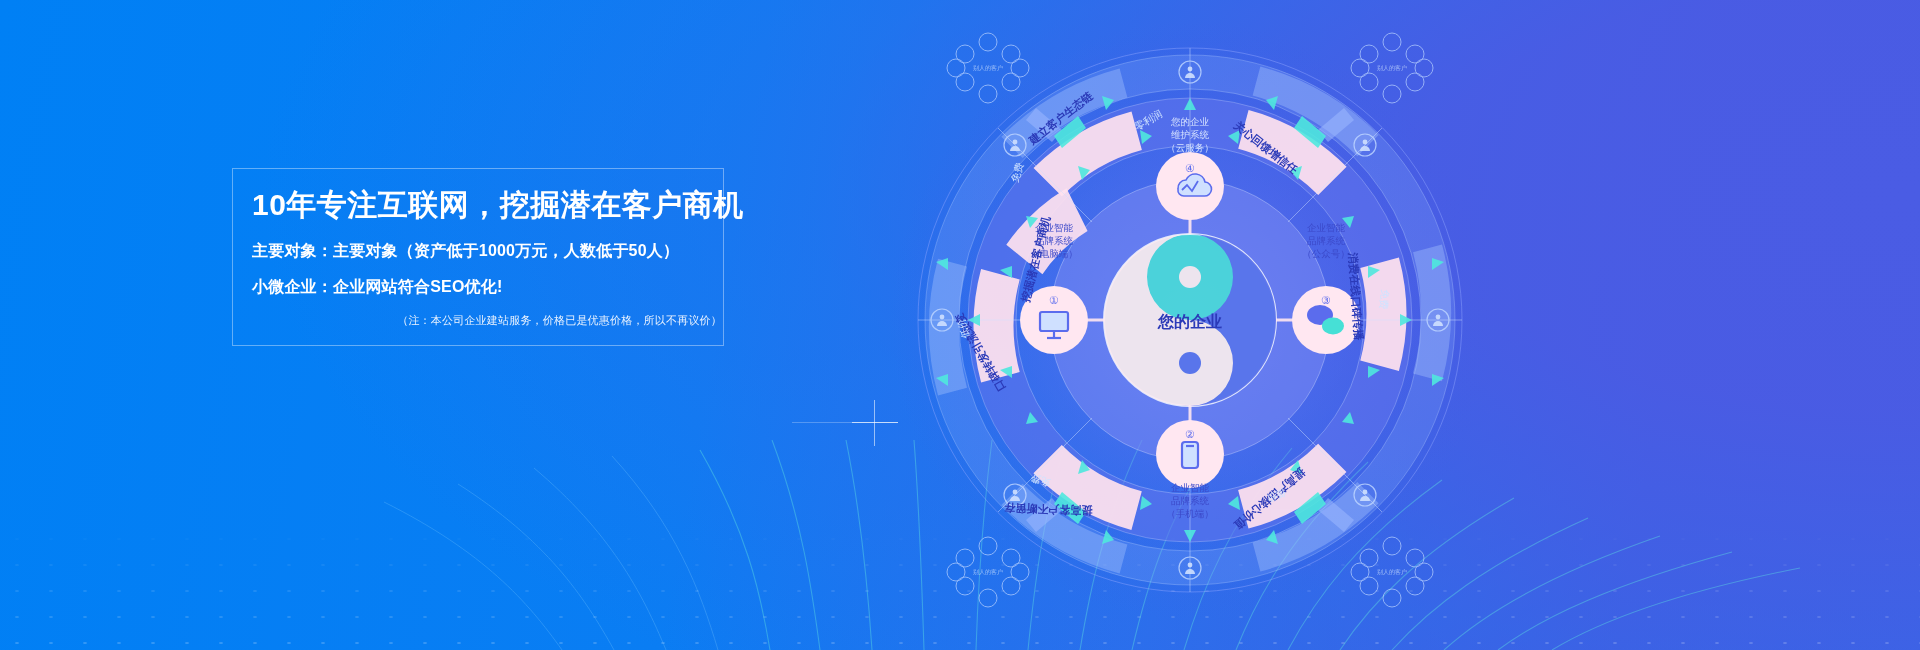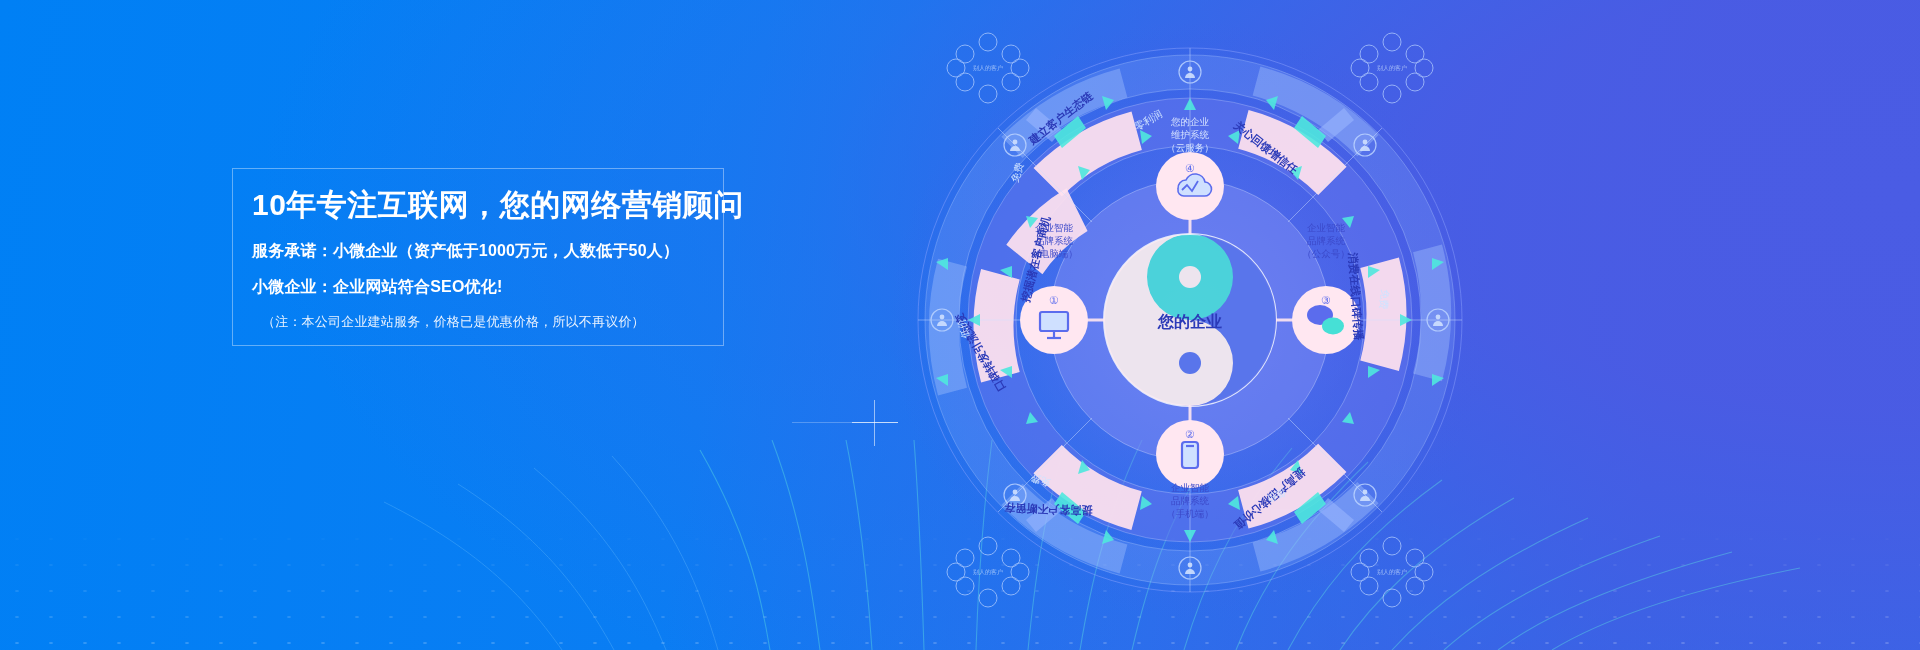--- a/index.html
+++ b/index.html
@@ -30,22 +30,22 @@
   .copy-inner{position:absolute;left:252px;top:186px;width:470px;}
   .headline{
     color:#ffffff;font-size:30px;font-weight:bold;line-height:1.25;
     letter-spacing:.5px;margin:0 0 16px 0;white-space:nowrap;
   }
   .sub{
     color:#ffffff;font-size:16px;font-weight:bold;line-height:1.35;
     margin:0 0 15px 0;white-space:nowrap;letter-spacing:.2px;
   }
   .note{
-    color:#eaf3ff;font-size:13px;font-weight:normal;line-height:1.4;
-    margin:4px 0 0 10px;white-space:nowrap;letter-spacing:.2px;
+    color:#eaf3ff;font-size:11px;font-weight:normal;line-height:1.4;
+    margin:4px 0 0 10px;white-space:nowrap;letter-spacing:.2px;text-align:right;
   }
   .plus-mark{position:absolute;left:852px;top:400px;width:46px;height:46px;}
   .plus-mark .v{position:absolute;left:22px;top:0;width:1px;height:46px;background:rgba(255,255,255,.55);}
   .plus-mark .h{position:absolute;left:0;top:22px;width:46px;height:1px;background:rgba(255,255,255,.75);}
   .plus-mark .hl{position:absolute;left:-60px;top:22px;width:60px;height:1px;background:rgba(255,255,255,.25);}
   
   .graphic{position:absolute;left:840px;top:-10px;width:700px;height:660px;}
   .graphic svg{display:block;}
 </style>
 </head>
@@ -373,22 +373,22 @@
       <div style="position:absolute;left:120px;top:350px;color:#cfe3ff;font-size:10px;transform:rotate(-106deg);transform-origin:left top;white-space:nowrap;">低价</div>
       <div style="position:absolute;left:208px;top:500px;color:#cfe3ff;font-size:10px;transform:rotate(-160deg);transform-origin:left top;white-space:nowrap;">免费</div>
       <div style="position:absolute;left:448px;top:508px;color:#cfe3ff;font-size:10px;transform:rotate(158deg);transform-origin:left top;white-space:nowrap;">低价</div>
       <div style="position:absolute;left:400px;top:128px;color:#cfe3ff;font-size:10px;transform:rotate(30deg);transform-origin:left top;white-space:nowrap;opacity:0;">零利润</div>
       <div style="position:absolute;left:552px;top:300px;color:#cfe3ff;font-size:10px;transform:rotate(96deg);transform-origin:left top;white-space:nowrap;">免费</div>
     </div>
   </div>
 
   <div class="copy-box"></div>
   <div class="copy-inner">
-    <h1 class="headline">10年专注互联网，您的网络营销顾问</h1>
-    <p class="sub">服务承诺：小微企业（资产低于1000万元，人数低于50人）</p>
+    <h1 class="headline">10年专注互联网，挖掘潜在客户商机</h1>
+    <p class="sub">主要对象：主要对象（资产低于1000万元，人数低于50人）</p>
     <p class="sub">小微企业：企业网站符合SEO优化!</p>
     <p class="note">（注：本公司企业建站服务，价格已是优惠价格，所以不再议价）</p>
   </div>
 
   <div class="plus-mark">
     <span class="v"></span>
     <span class="h"></span>
     <span class="hl"></span>
   </div>
 

